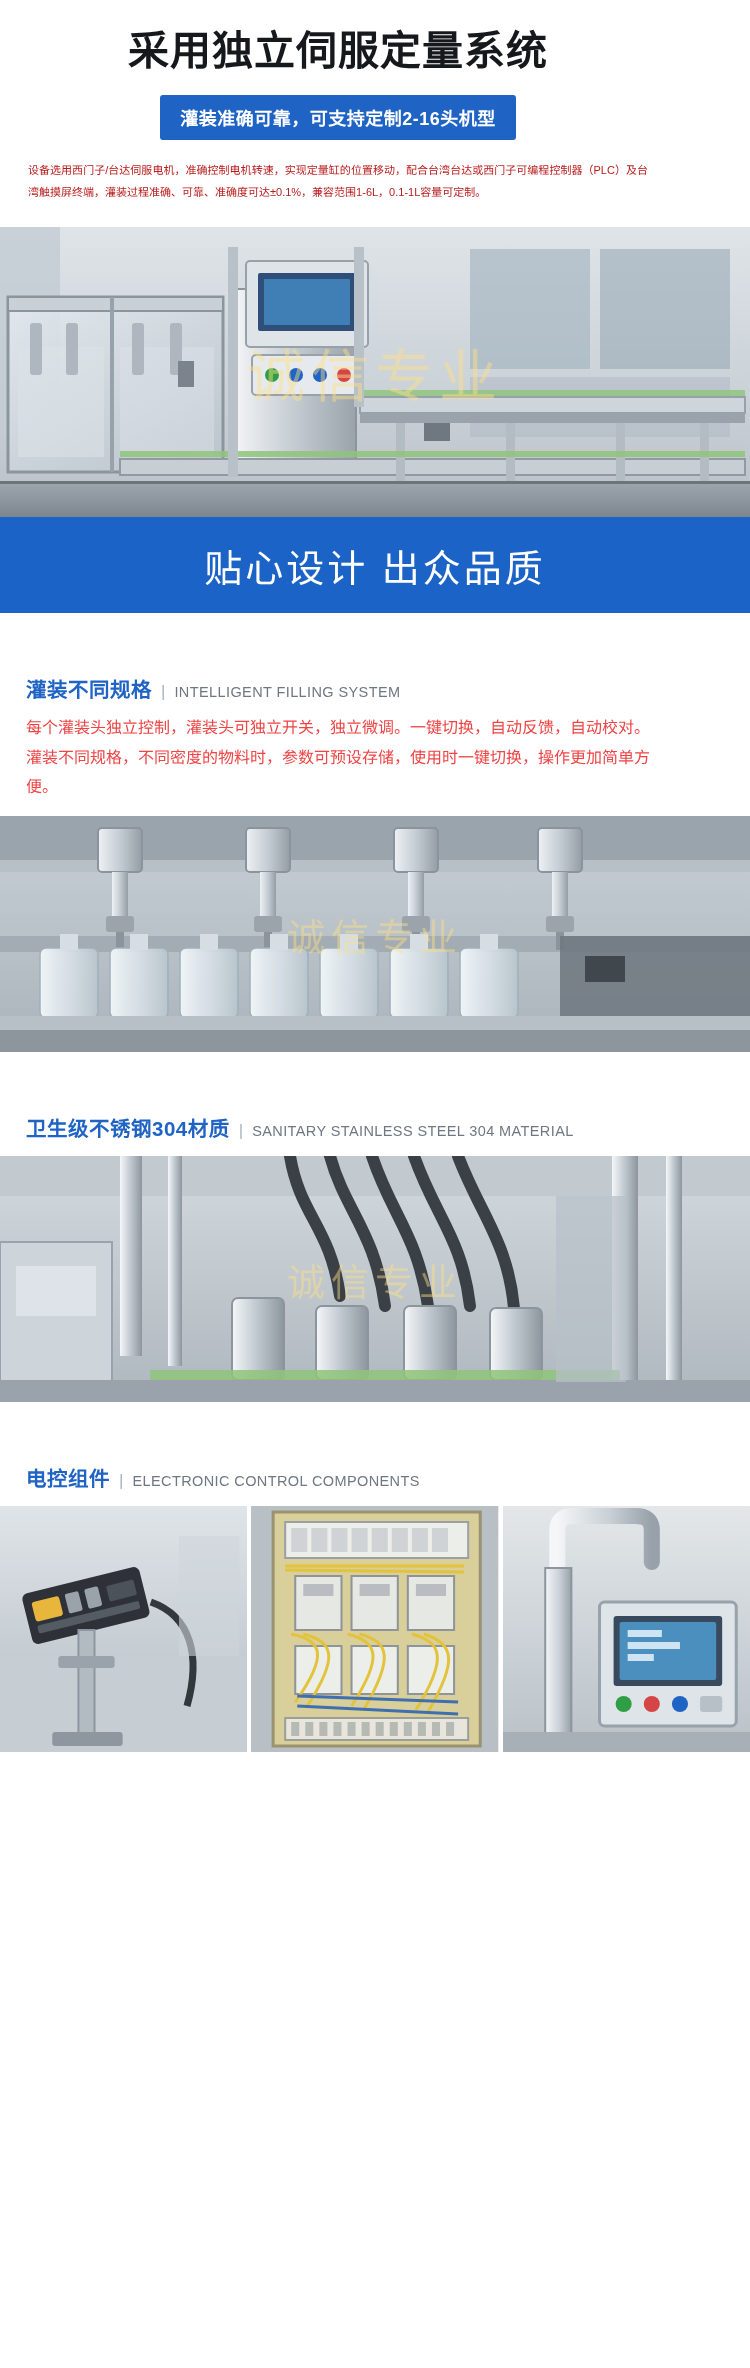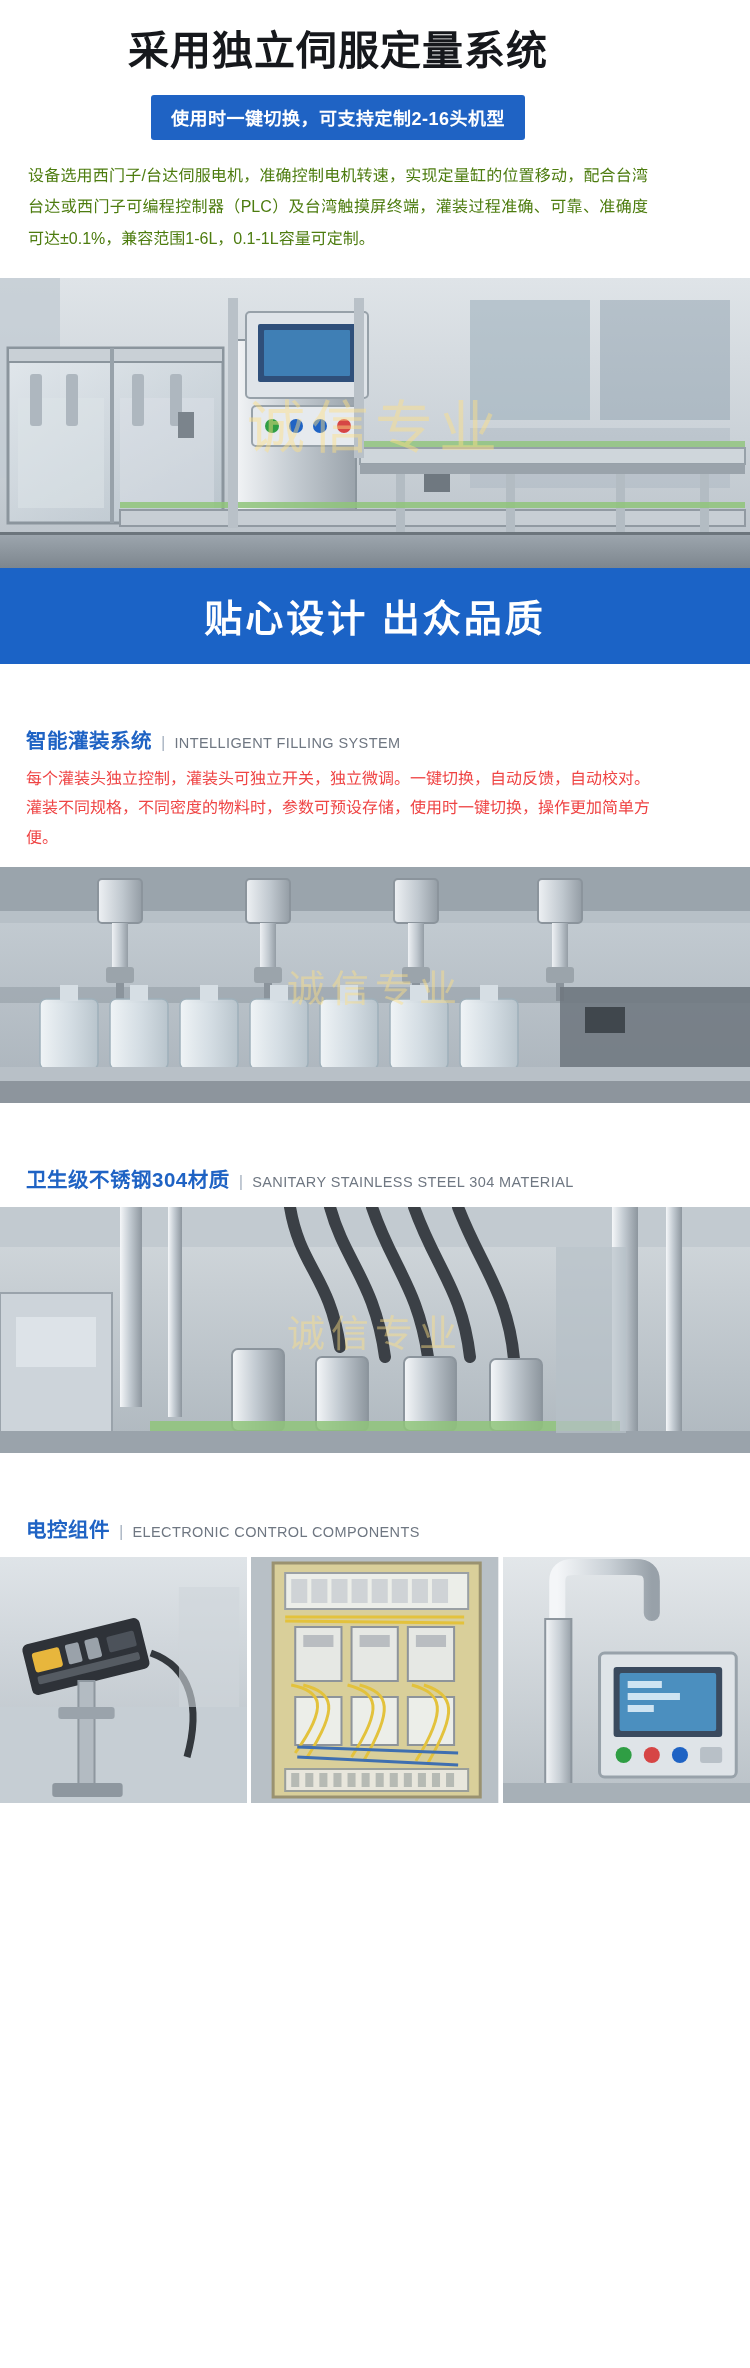--- a/index.html
+++ b/index.html
@@ -33,23 +33,23 @@
     background: #1f63c4;
     color: #ffffff;
     font-size: 18px;
     font-weight: bold;
     padding: 9px 20px 10px 20px;
     border-radius: 3px;
     letter-spacing: 0.5px;
   }
   .hero-desc {
     margin: 20px 28px 0 28px;
-    font-size: 16px;
+    font-size: 11px;
     line-height: 1.95;
-    color: #4d7c0f;
+    color: #b91c1c;
     text-align: justify;
   }
 
   
   .photo {
     width: 750px;
     position: relative;
     overflow: hidden;
   }
   .photo.machine-hero { height: 290px; margin-top: 24px; }
@@ -78,21 +78,21 @@
     height: 96px;
     background: #1b63c6;
     display: flex;
     align-items: center;
     justify-content: center;
     margin-top: 0;
   }
   .banner-text {
     color: #ffffff;
     font-size: 38px;
-    font-weight: bold;
+    font-weight: normal;
     letter-spacing: 3px;
   }
 
   
   .section { padding: 0 26px; }
   .section-head {
     display: flex;
     align-items: baseline;
     margin-top: 24px;
   }
@@ -134,21 +134,21 @@
   .triple .cell svg { display:block; width:100%; height:100%; }
 </style>
 </head>
 <body>
 
 <div class="page">
 
   <div class="hero">
     <div class="hero-title">采用独立伺服定量系统</div>
     <div class="hero-sub-wrap">
-      <div class="hero-sub">使用时一键切换，可支持定制2-16头机型</div>
+      <div class="hero-sub">灌装准确可靠，可支持定制2-16头机型</div>
     </div>
   </div>
   <div class="hero-desc">设备选用西门子/台达伺服电机，准确控制电机转速，实现定量缸的位置移动，配合台湾台达或西门子可编程控制器（PLC）及台湾触摸屏终端，灌装过程准确、可靠、准确度可达±0.1%，兼容范围1-6L，0.1-1L容量可定制。</div>
 
   <div class="photo machine-hero">
     <svg viewBox="0 0 750 290" preserveAspectRatio="none">
       <defs>
         <linearGradient id="wall" x1="0" y1="0" x2="0" y2="1">
           <stop offset="0%" stop-color="#dfe4e8"></stop>
           <stop offset="55%" stop-color="#cbd2d8"></stop>
@@ -227,21 +227,21 @@
     </svg>
     <div class="watermark">诚信专业</div>
   </div>
 
   <div class="banner">
     <div class="banner-text">贴心设计 出众品质</div>
   </div>
 
   <div class="section">
     <div class="section-head">
-      <span class="section-title-cn">智能灌装系统</span>
+      <span class="section-title-cn">灌装不同规格</span>
       <span class="sep">|</span>
       <span class="section-title-en">INTELLIGENT FILLING SYSTEM</span>
     </div>
     <div class="section-desc">每个灌装头独立控制，灌装头可独立开关，独立微调。一键切换，自动反馈，自动校对。灌装不同规格，不同密度的物料时，参数可预设存储，使用时一键切换，操作更加简单方便。</div>
   </div>
 
   <div class="photo filling">
     <svg viewBox="0 0 750 236" preserveAspectRatio="none">
       <defs>
         <linearGradient id="bg2" x1="0" y1="0" x2="0" y2="1">

